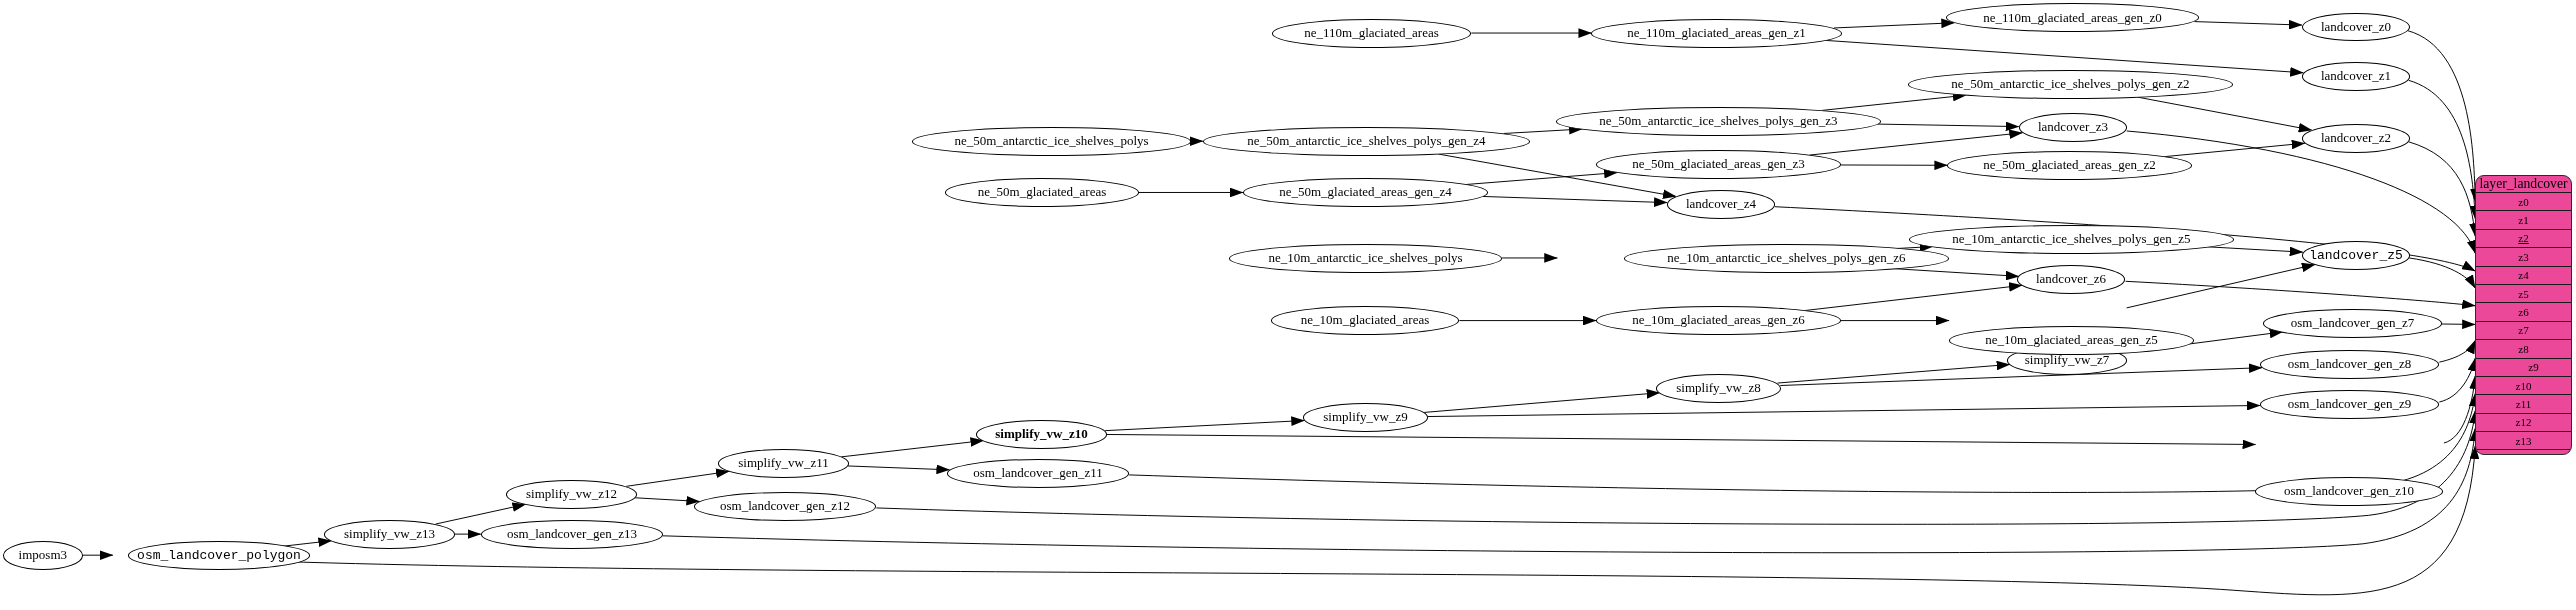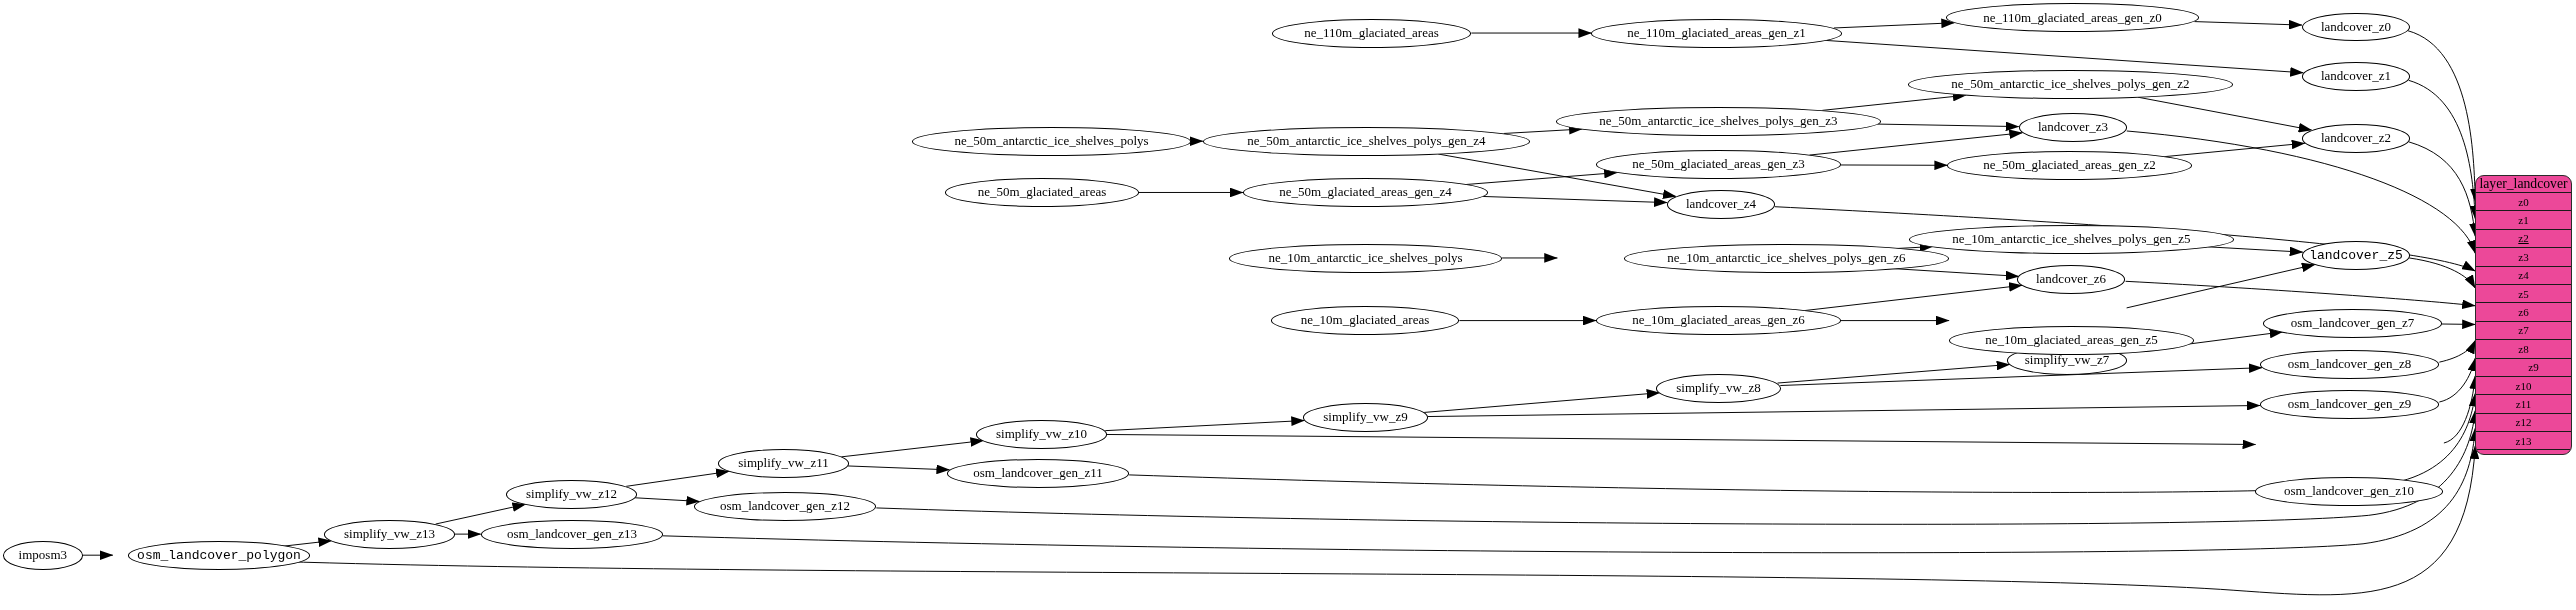--- a/index.html
+++ b/index.html
@@ -107,21 +107,21 @@
 
   <div id="nodes">
       <div class="gnode" style="left: 2.8px; top: 541px; width: 80px; height: 28.5px;">imposm3</div>
       <div class="gnode" style="left: 128px; top: 541px; width: 182px; height: 28.5px; font-family: Liberation Mono, monospace;">osm_landcover_polygon</div>
       <div class="gnode" style="left: 324px; top: 520px; width: 131px; height: 28.5px;">simplify_vw_z13</div>
       <div class="gnode" style="left: 481px; top: 520px; width: 182px; height: 28.5px;">osm_landcover_gen_z13</div>
       <div class="gnode" style="left: 506px; top: 480px; width: 131px; height: 28.5px;">simplify_vw_z12</div>
       <div class="gnode" style="left: 694px; top: 492px; width: 182px; height: 28.5px;">osm_landcover_gen_z12</div>
       <div class="gnode" style="left: 718px; top: 449px; width: 131px; height: 28.5px;">simplify_vw_z11</div>
       <div class="gnode" style="left: 947px; top: 459px; width: 182px; height: 28.5px;">osm_landcover_gen_z11</div>
-      <div class="gnode" style="left: 976px; top: 420px; width: 131px; height: 28.5px;">simplify_vw_z10</div>
+      <div class="gnode" style="left: 976px; top: 420px; width: 131px; height: 28.5px; font-weight: bold;">simplify_vw_z10</div>
       <div class="gnode" style="left: 1303px; top: 403px; width: 125px; height: 28.5px;">simplify_vw_z9</div>
       <div class="gnode" style="left: 1656px; top: 374px; width: 125px; height: 28.5px;">simplify_vw_z8</div>
       <div class="gnode" style="left: 2007px; top: 346px; width: 120px; height: 28.5px;">simplify_vw_z7</div>
       <div class="gnode" style="left: 2255px; top: 431px; width: 188px; height: 28.5px; margin-top: 46px;">osm_landcover_gen_z10</div>
       <div class="gnode" style="left: 2260px; top: 390px; width: 179px; height: 28.5px;">osm_landcover_gen_z9</div>
       <div class="gnode" style="left: 2260px; top: 350px; width: 179px; height: 28.5px; text-align: center;">osm_landcover_gen_z8</div>
       <div class="gnode" style="left: 2263px; top: 309px; width: 179px; height: 28.5px;">osm_landcover_gen_z7</div>
       <div class="gnode" style="left: 1271px; top: 306px; width: 188px; height: 28.5px;">ne_10m_glaciated_areas</div>
       <div class="gnode" style="left: 1596px; top: 306px; width: 245px; height: 28.5px;">ne_10m_glaciated_areas_gen_z6</div>
       <div class="gnode" style="left: 1949px; top: 306px; width: 245px; height: 28.5px; margin-top: 20px;">ne_10m_glaciated_areas_gen_z5</div>

